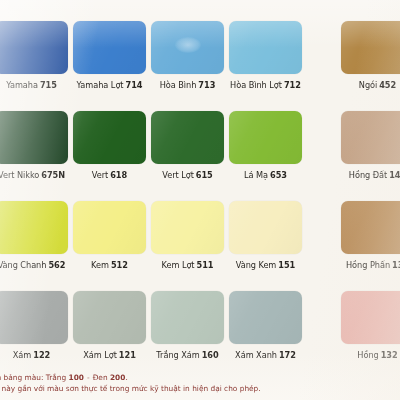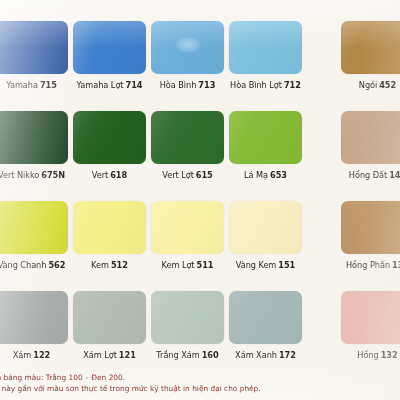--- a/index.html
+++ b/index.html
@@ -119,21 +119,21 @@
 
   #footer .fline-1 {
     margin-left: -8px;
   }
 
   #footer .fline-2 {
     margin-left: -10px;
   }
 
   #footer b {
-    font-weight: normal;
+    font-weight: bold;
   }
 
   #footer .dash {
     padding: 0 3px;
     opacity: 0.75;
   }
 </style>
 </head>
 <body>
 

